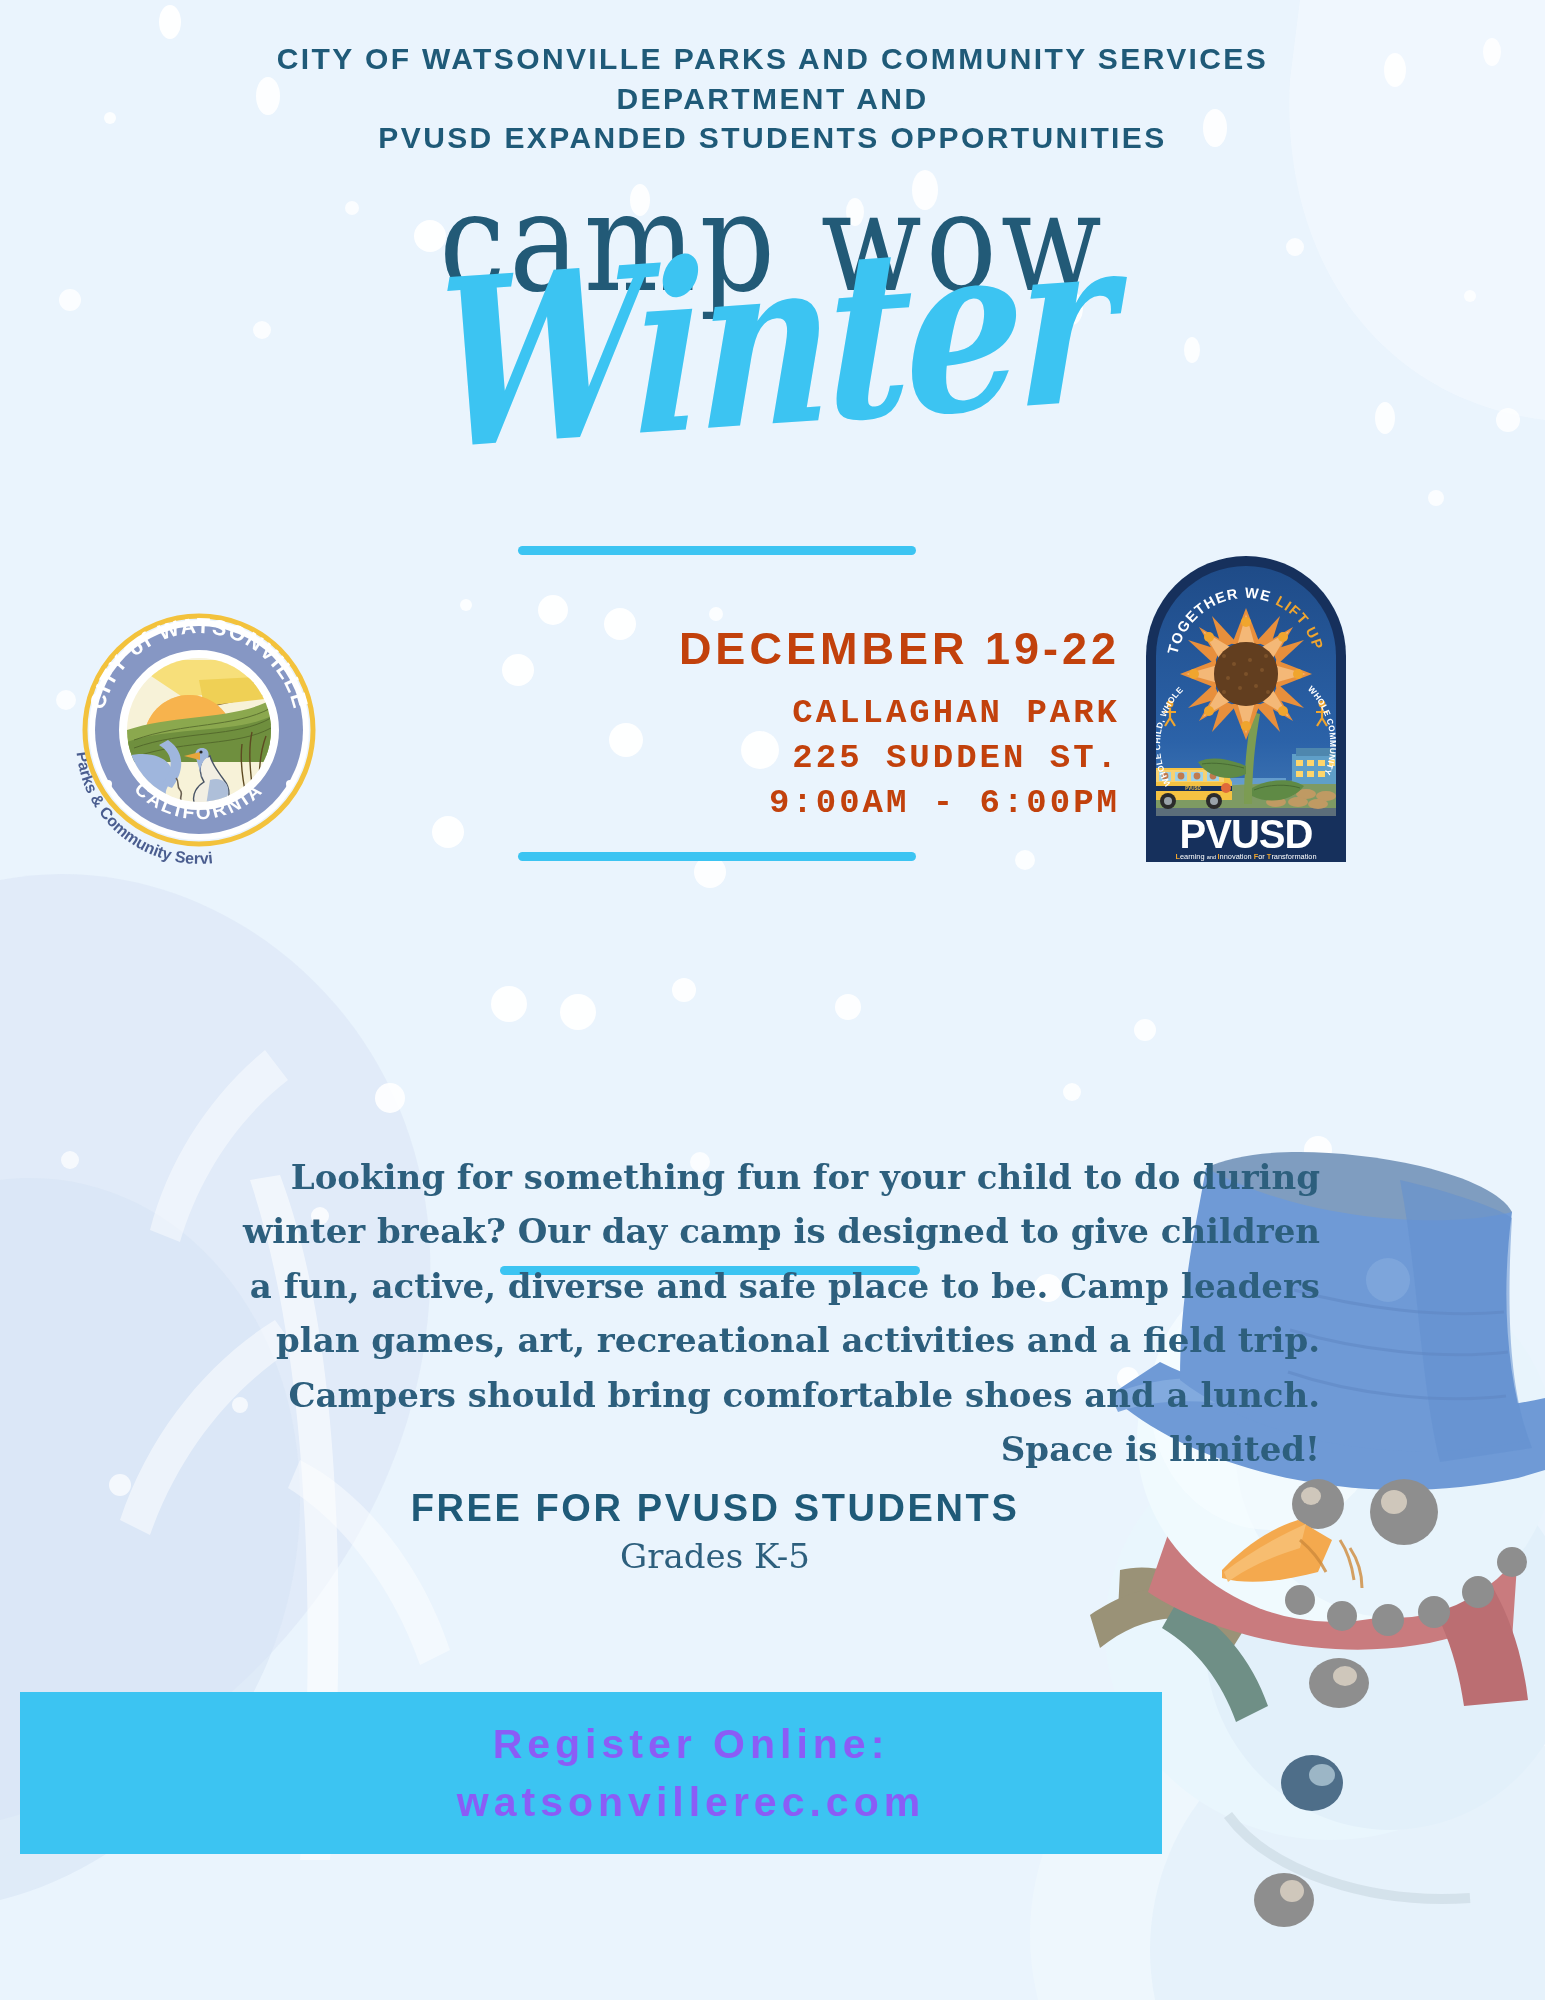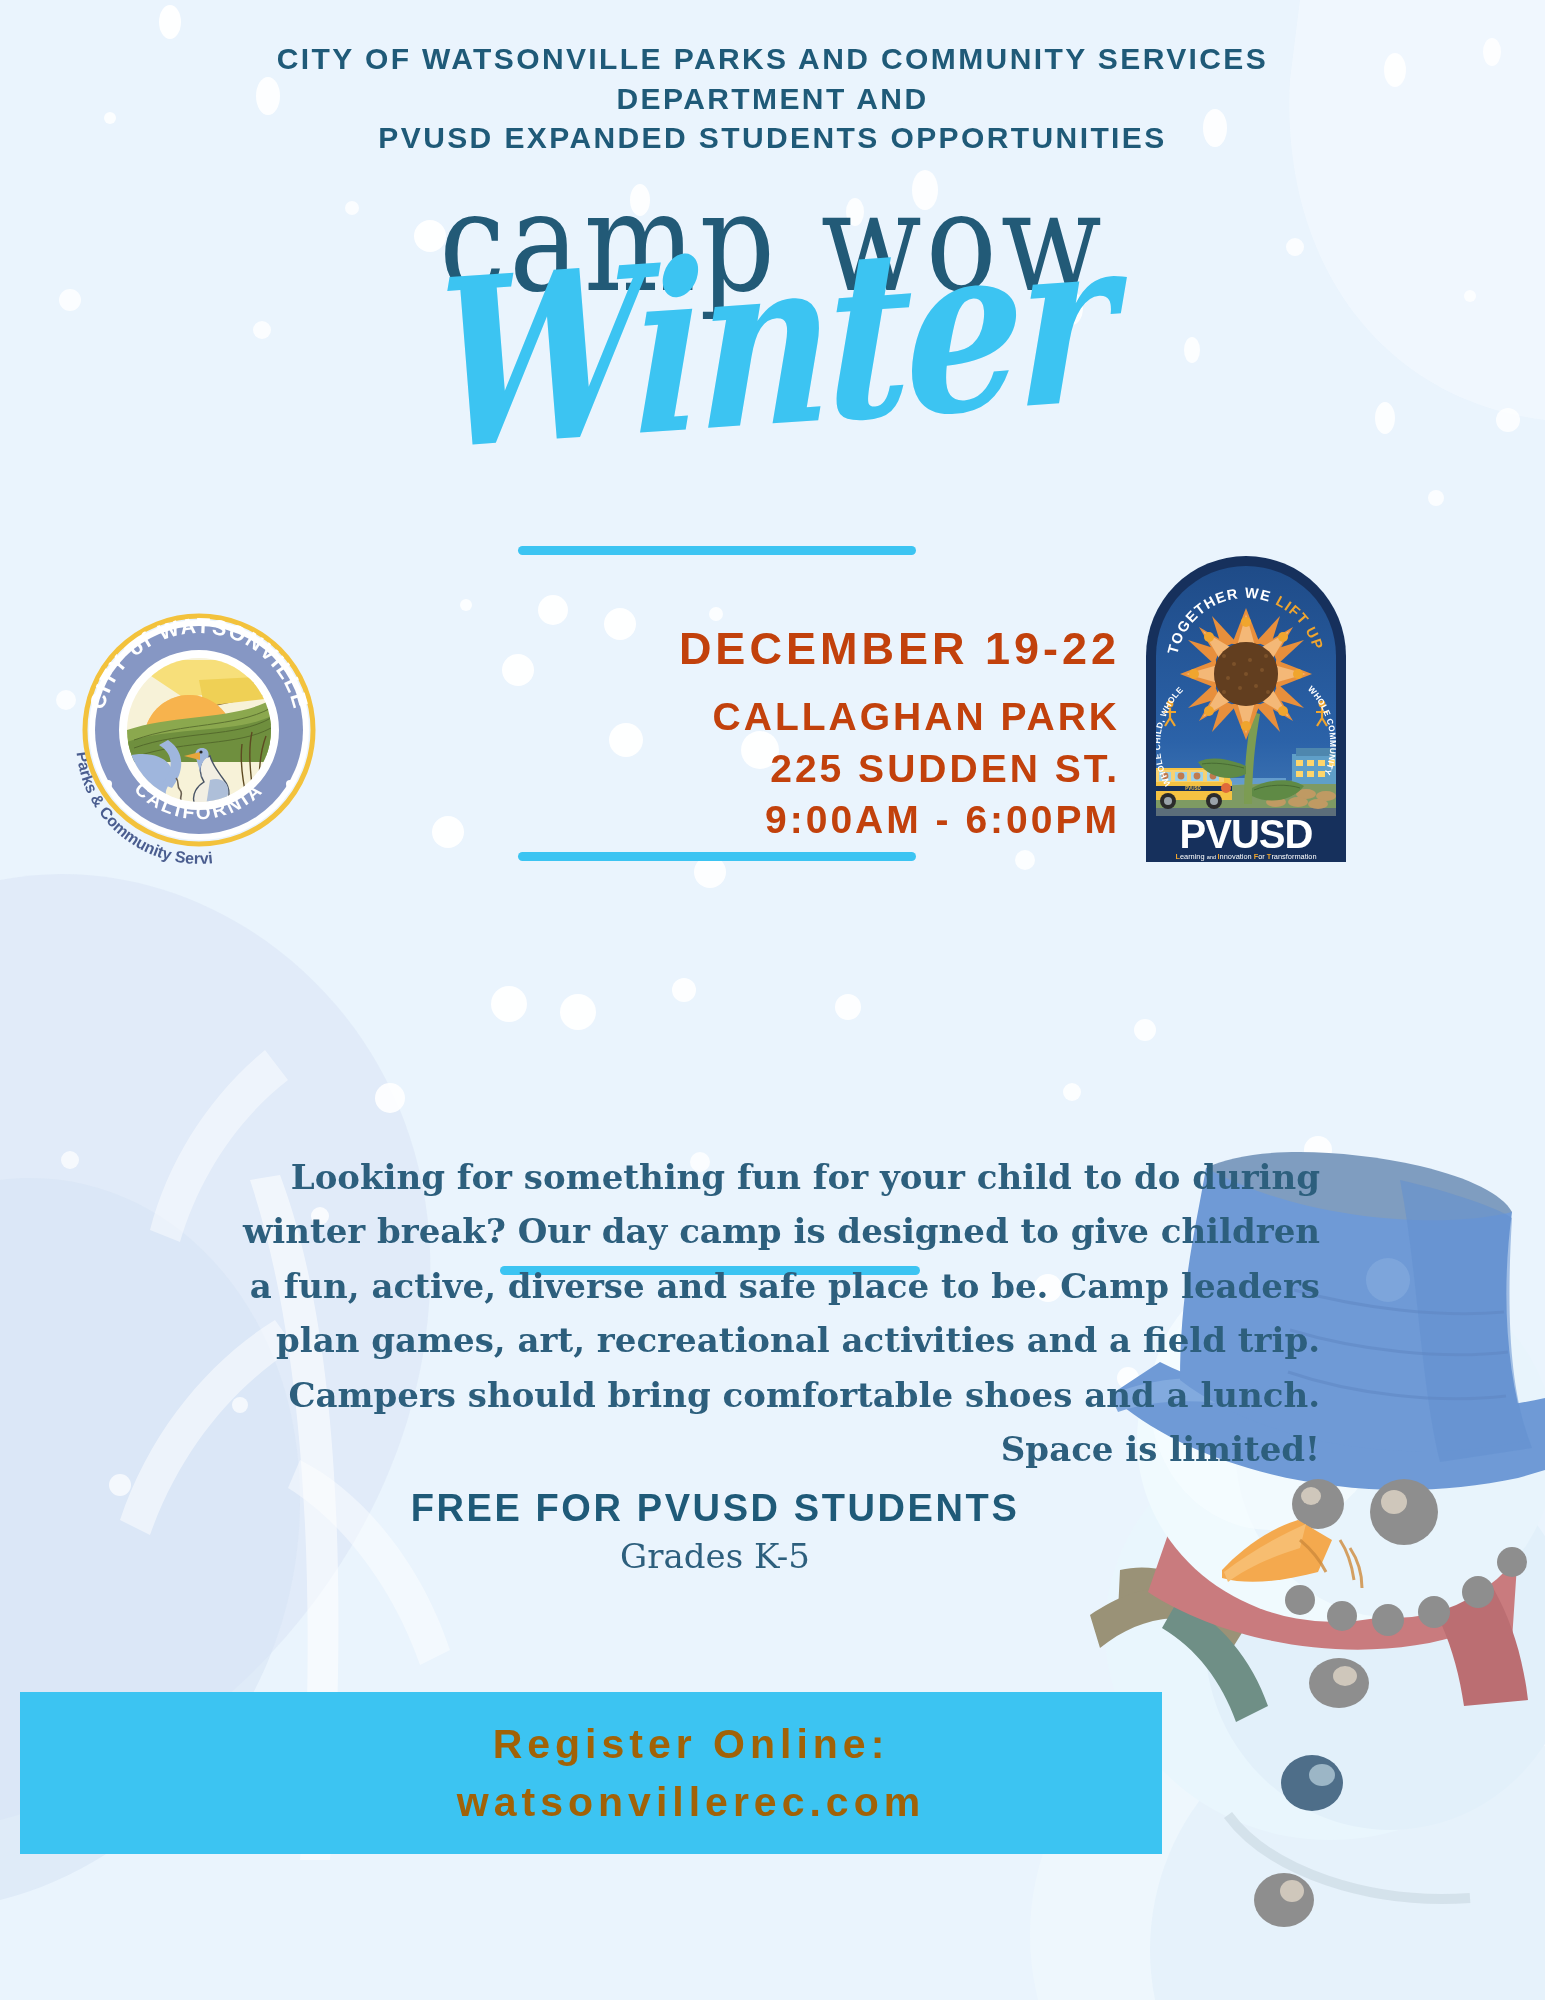--- a/index.html
+++ b/index.html
@@ -66,21 +66,21 @@
   .rule-mid{left:518px;top:852px;width:398px;}
   .rule-bot{left:500px;top:1266px;width:420px;}
 
   
   .info{
     position:absolute;left:310px;top:620px;width:810px;
     text-align:right;color:#c2410c;
     font-family:"Liberation Sans", sans-serif;font-weight:bold;
   }
   .date-line{font-size:45px;letter-spacing:4px;line-height:1.27;}
-  .loc-line{font-size:39px;letter-spacing:3px;line-height:1.32;margin-top:14px;}
+  .loc-line{font-size:34px;letter-spacing:3px;line-height:1.32;margin-top:14px;font-family:Liberation Mono, monospace;}
 
   
   .logo-left{position:absolute;left:64px;top:580px;width:270px;height:300px;}
   .logo-right{position:absolute;left:1146px;top:556px;width:200px;height:306px;}
 
   
   .body-copy{
     position:absolute;left:210px;top:1150px;width:1110px;
     text-align:right;color:#2d5f7d;
     font-family:"DejaVu Serif", serif;
@@ -102,21 +102,21 @@
   }
 
   
   .banner{
     position:absolute;left:20px;top:1692px;width:1142px;height:162px;
     background:#3cc4f2;
   }
   .banner-text{
     position:absolute;left:220px;top:1692px;width:942px;height:162px;
     display:flex;flex-direction:column;align-items:center;justify-content:center;
-    color:#a16207;font-family:"Liberation Sans", sans-serif;font-weight:bold;
+    color:#8b5cf6;font-family:"Liberation Sans", sans-serif;font-weight:bold;
     text-align:center;
   }
   .banner-l1{font-size:41px;letter-spacing:5px;line-height:1.42;}
   .banner-l2{font-size:41px;letter-spacing:5px;line-height:1.42;}
 </style>
 </head>
 <body>
 
 <div id="poster">
 

